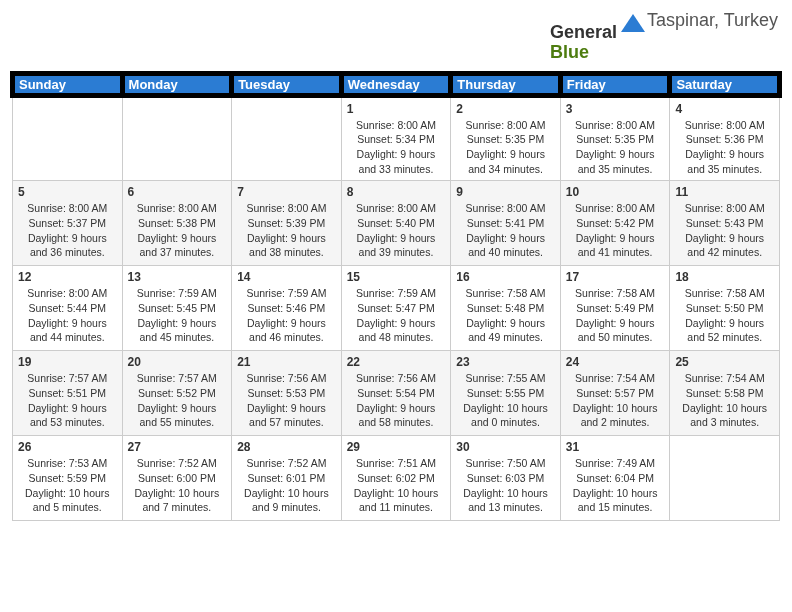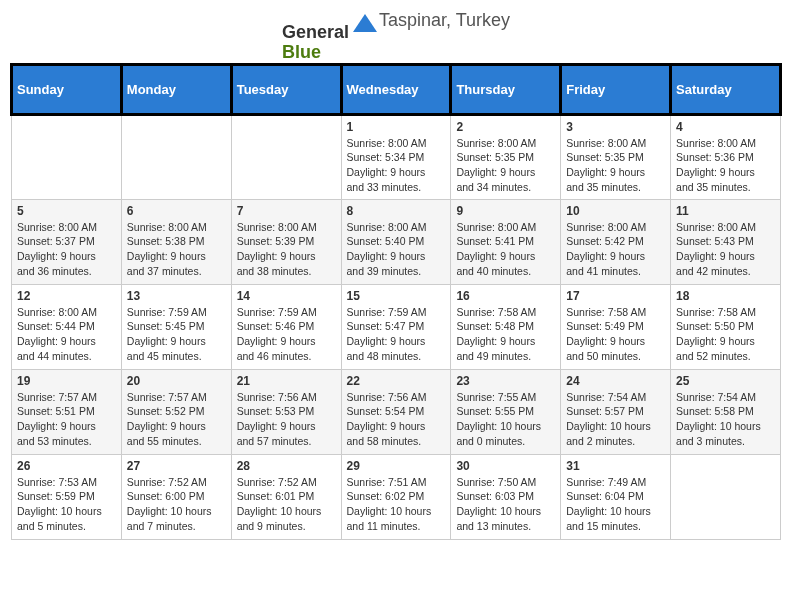--- a/index.html
+++ b/index.html
@@ -5,22 +5,23 @@
     * { box-sizing: border-box; margin: 0; padding: 0; }
     body {
       font-family: Arial, sans-serif;
       background: #fff;
       width: 792px;
       min-height: 612px;
       padding: 10px;
     }
     .header {
       display: flex;
-      justify-content: center;
+      justify-content: flex-end;
       align-items: flex-start;
+      margin-bottom: 8px;
       padding: 0 4px;
     }
     .logo {
       display: flex;
       align-items: center;
       gap: 0;
     }
     .logo-text {
       font-size: 18px;
       font-weight: bold;
@@ -49,23 +50,23 @@
     .calendar {
       width: 100%;
       border-collapse: collapse;
       border: 1px solid #ccc;
     }
     .calendar th {
       background: #2b7cd3;
       color: #fff;
       font-size: 13px;
       font-weight: bold;
-      padding: 16px 4px;
+      padding: 1px 4px;
       text-align: left;
-      border: 3px solid #000000;
+      border: 5px solid #000000;
     }
     .calendar td {
       vertical-align: top;
       border: 1px solid #ccc;
       padding: 4px 5px;
       font-size: 11px;
       color: #333;
       width: calc(100% / 7);
       min-height: 85px;
       height: 85px;
@@ -78,20 +79,21 @@
     }
     .day-number {
       font-weight: bold;
       font-size: 12px;
       margin-bottom: 2px;
     }
     .day-info {
       font-size: 10.5px;
       line-height: 1.4;
       color: #333;
+      text-align: center;
     }
     .empty-cell {
       background: #fff !important;
     }
   </style>
 </head>
 <body>
 
 <div class="header">
   <div class="logo">

